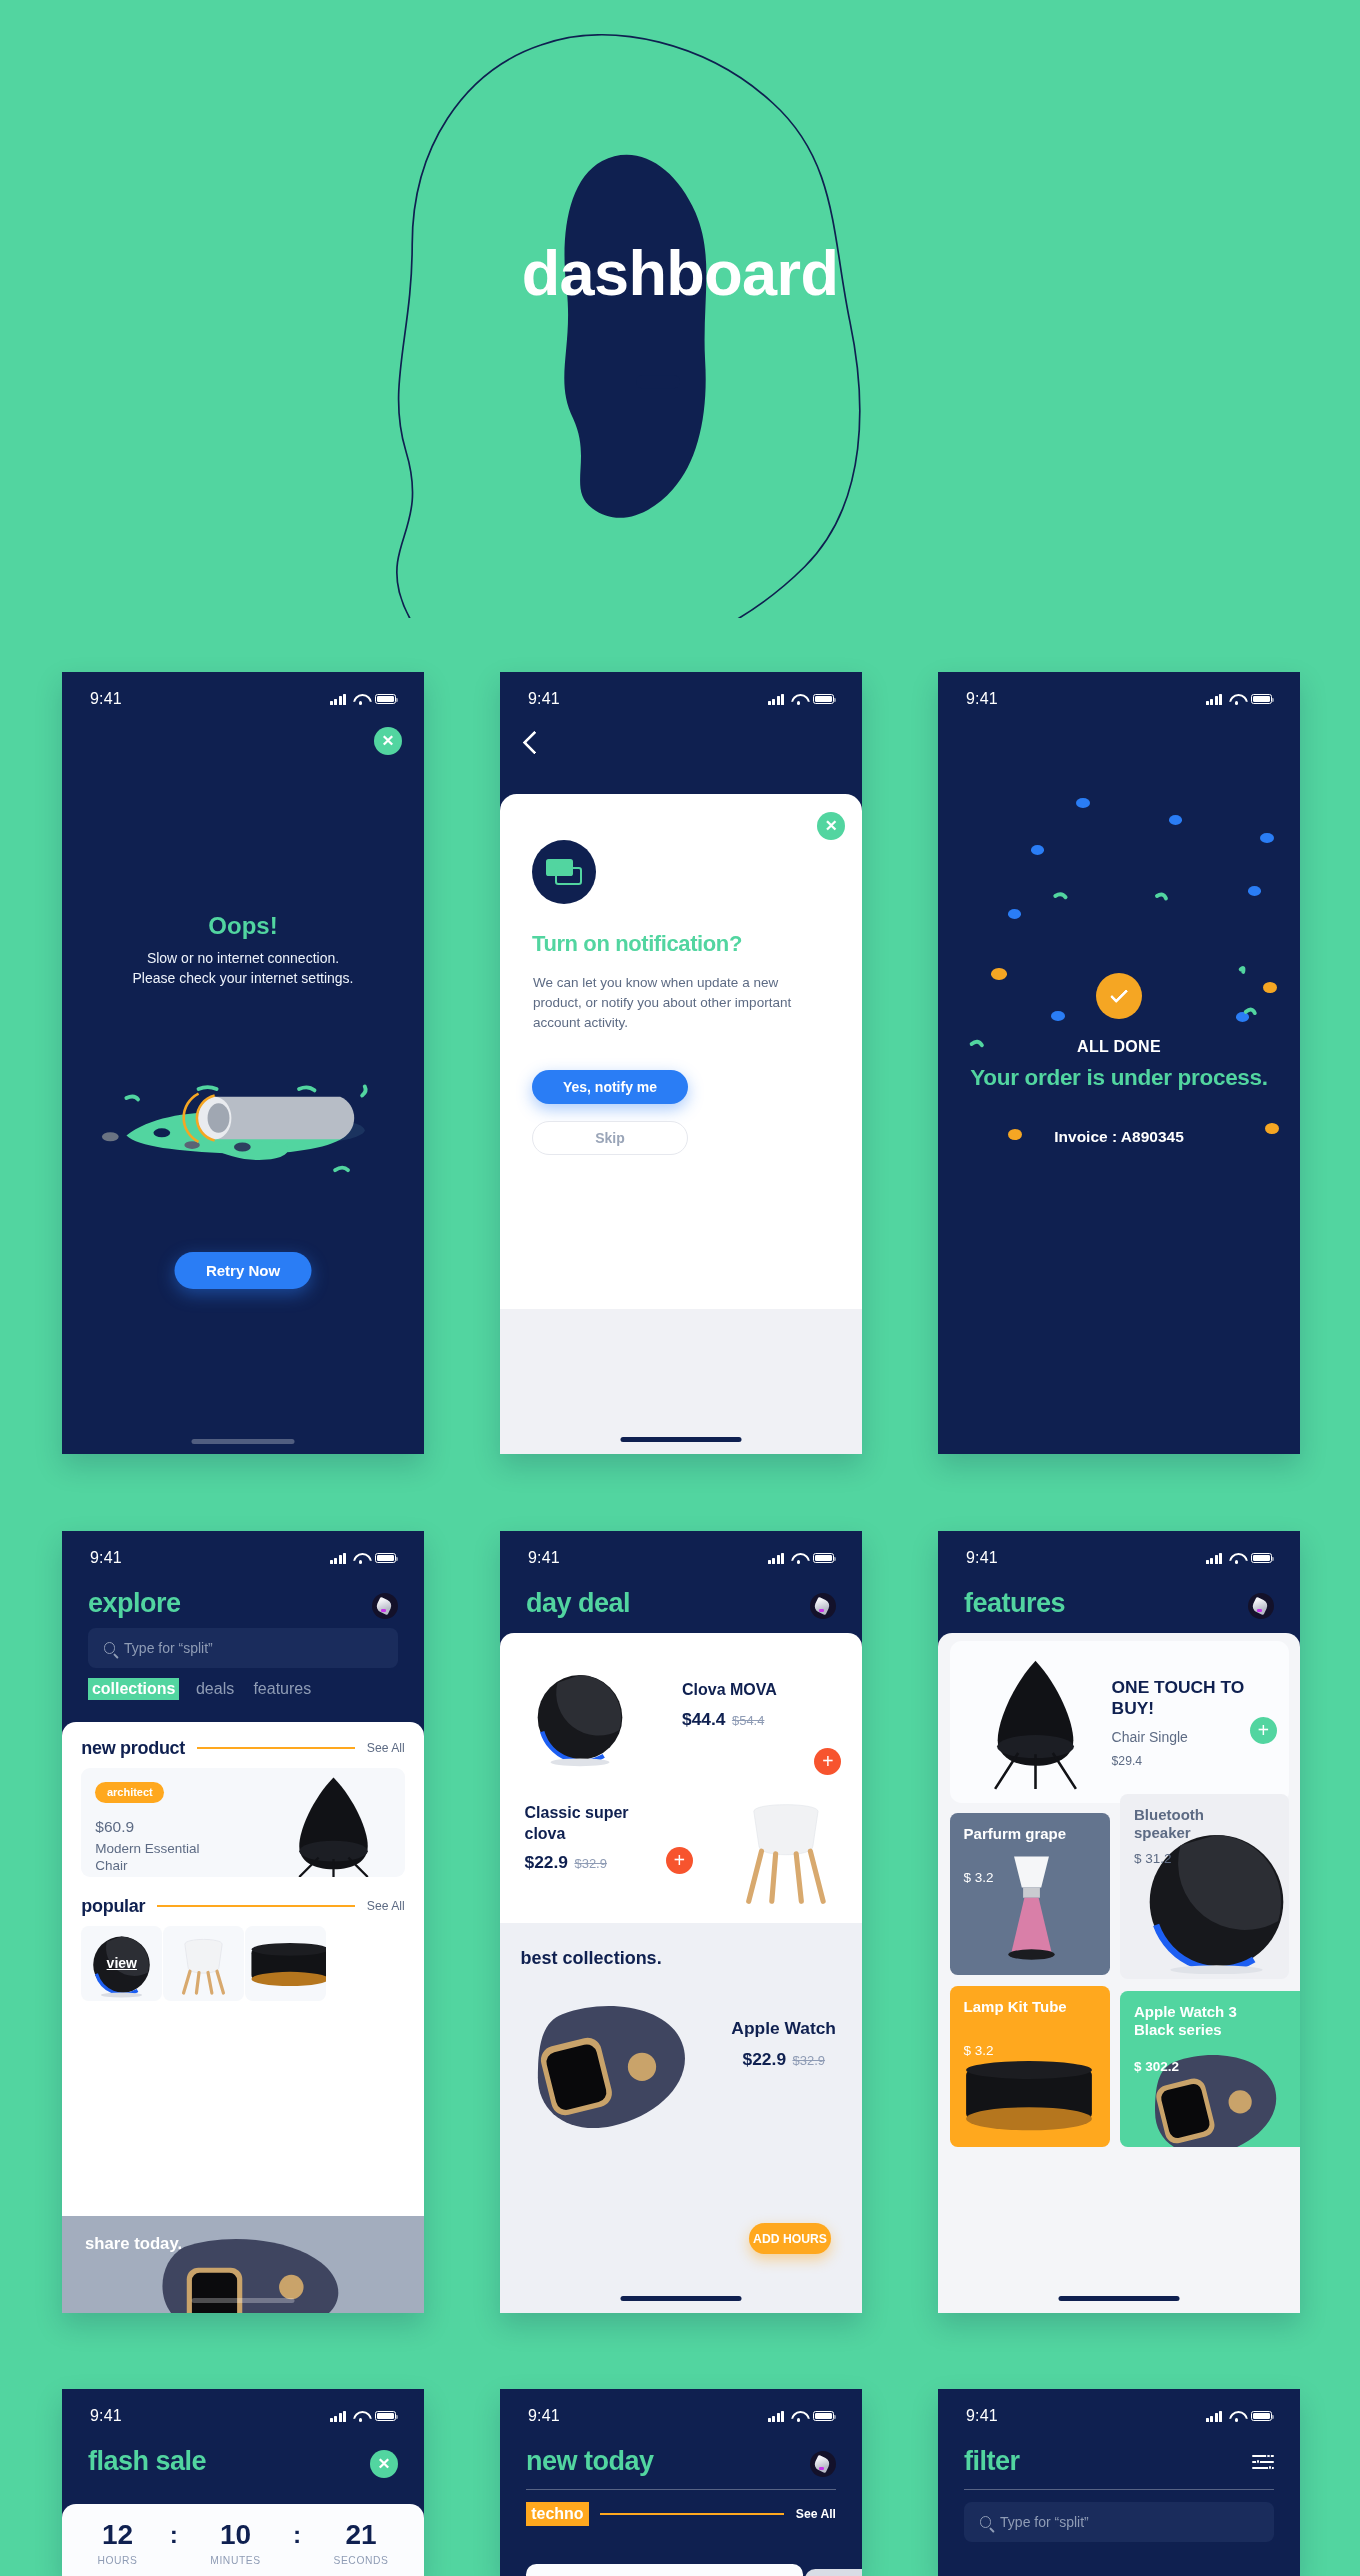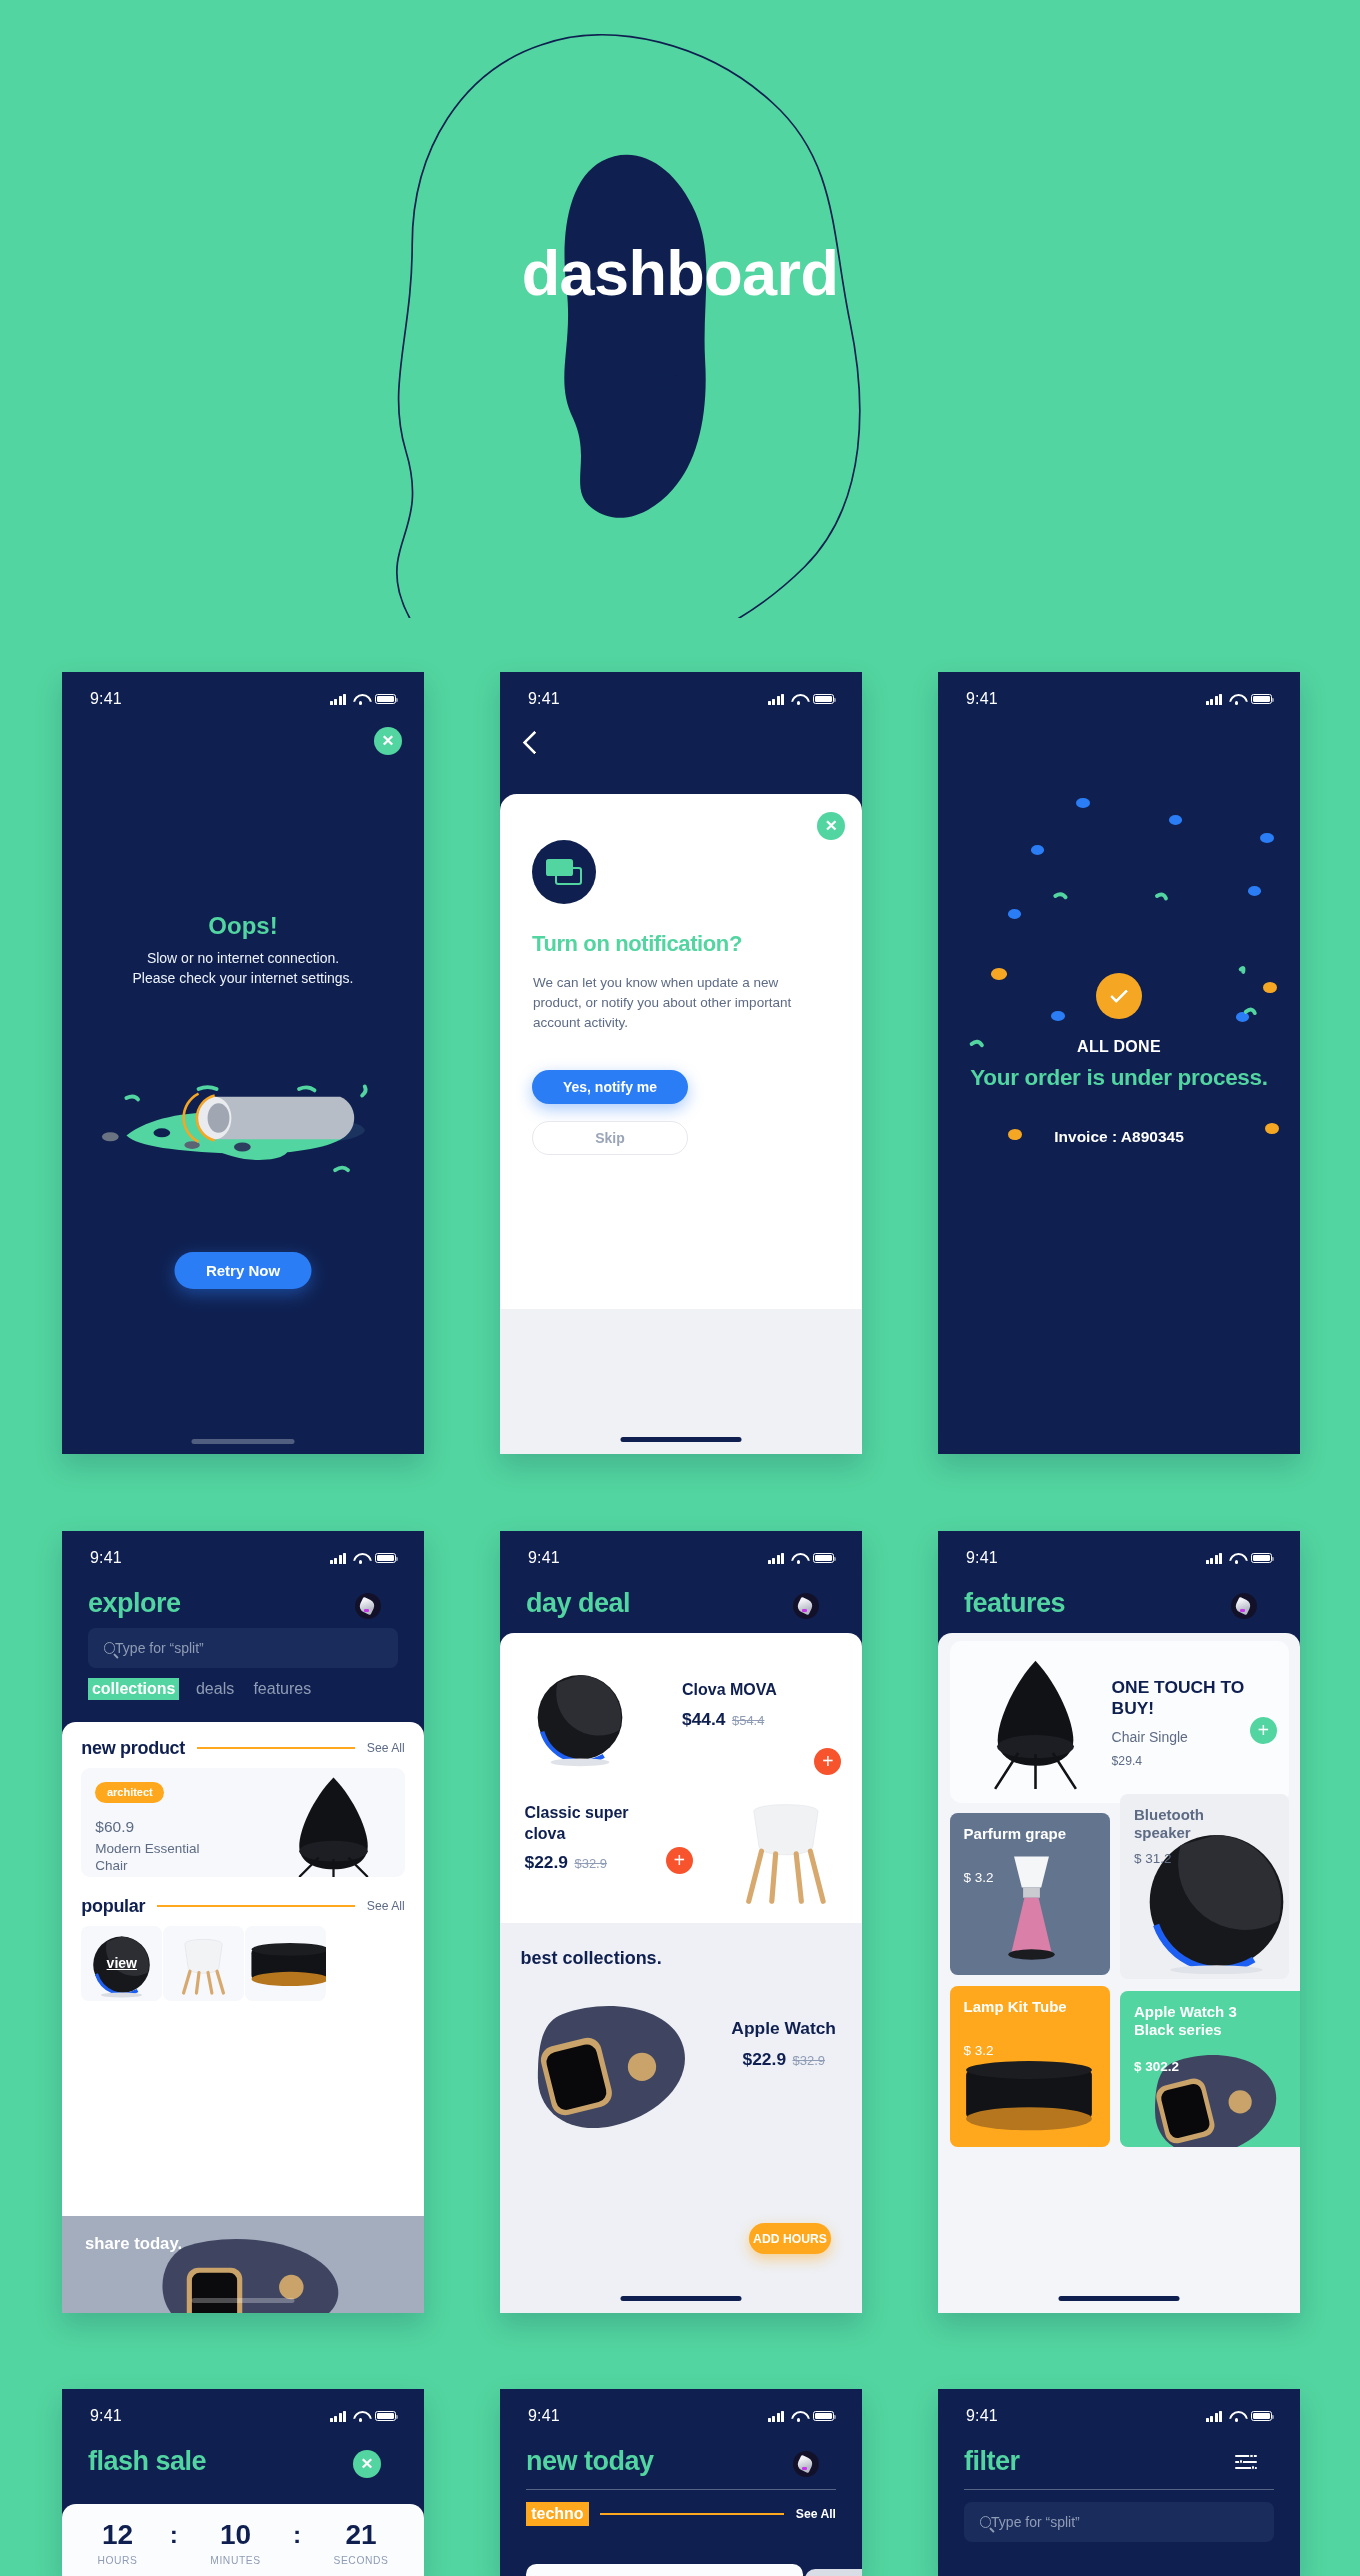--- a/index.html
+++ b/index.html
@@ -122,33 +122,33 @@
     border-left: 3.9px solid #fff; border-bottom: 3.9px solid #fff;
     transform: rotate(-45deg) translate(1.3px,-1.9px); border-radius: 1.3px; }
   .alldone { position: absolute; top: 366px; width: 100%; text-align: center;
     color: #fff; font-size: 16px; font-weight: 700; letter-spacing: 0.3px; }
   .order-title { position: absolute; top: 392px; width: 100%; text-align: center;
     color: #52d5a0; font-size: 22.5px; font-weight: 700; line-height: 1.26; letter-spacing: -0.3px; }
   .invoice { position: absolute; top: 456px; width: 100%; text-align: center;
     color: #fff; font-size: 15.5px; font-weight: 700; }
 
   
-  .app-head { position: relative; padding: 14px 43px 0 26px; display: flex;
+  .app-head { position: relative; padding: 14px 26px 0 26px; display: flex;
     align-items: flex-start; justify-content: space-between; }
   .app-title { color: #52d5a0; font-size: 27px; font-weight: 700; letter-spacing: -0.5px; }
   .avatar { width: 26px; height: 26px; border-radius: 50%; background: #13112a;
     position: relative; overflow: hidden; flex: none; margin-top: 5.2px; }
   .avatar::before { content:""; position:absolute; left:4.5px; top:5.8px; width:14px; height:14px;
     background: linear-gradient(135deg,#f2f2f6 20%, #b9bcc9 70%);
     transform: rotate(25deg); border-radius: 1.9px 6.4px 1.9px 6.4px; }
   .avatar::after { content:""; position:absolute; left:9px; top:15.5px; width:4.5px; height:3.2px;
     background: #c736e8; border-radius: 1.3px; }
 
   .searchbar { margin: 9px 26px 0 26px; height: 40px; border-radius: 7.7px;
-    background: #1a2c5c; display:flex; align-items:center; padding: 0 15.5px; }
+    background: #1a2c5c; display:flex; align-items:center; gap: 9px; padding: 0 15.5px; }
   .mag { width: 11.6px; height: 11.6px; border: 1.9px solid #8f9cb5; border-radius: 50%;
     position: relative; flex: none; }
   .mag::after { content:""; position:absolute; right:-4.5px; bottom:-3.9px; width:5.8px; height:1.9px;
     background:#8f9cb5; transform: rotate(45deg); border-radius: 1.3px; }
   .search-ph { color: #8f9cb5; font-size: 14px; }
 
   .tabs { display: flex; gap: 14px; margin: 10.3px 26px 0 26px; align-items: center; }
   .tab { font-size: 16px; color: #8f9cb5; font-weight: 400; padding: 1.3px 2.6px; }
   .tab.active { background: #52d5a0; color: #fff; font-weight: 700; padding: 1.9px 3.9px; }
 

